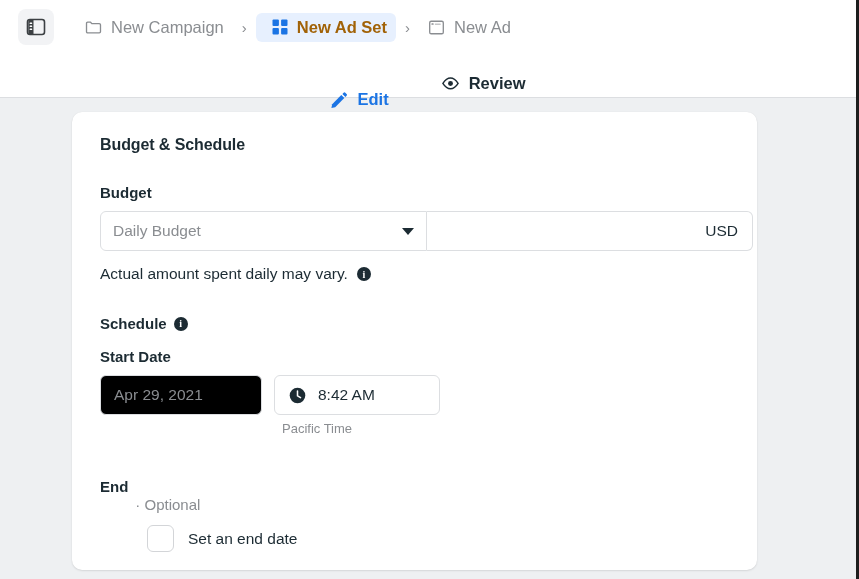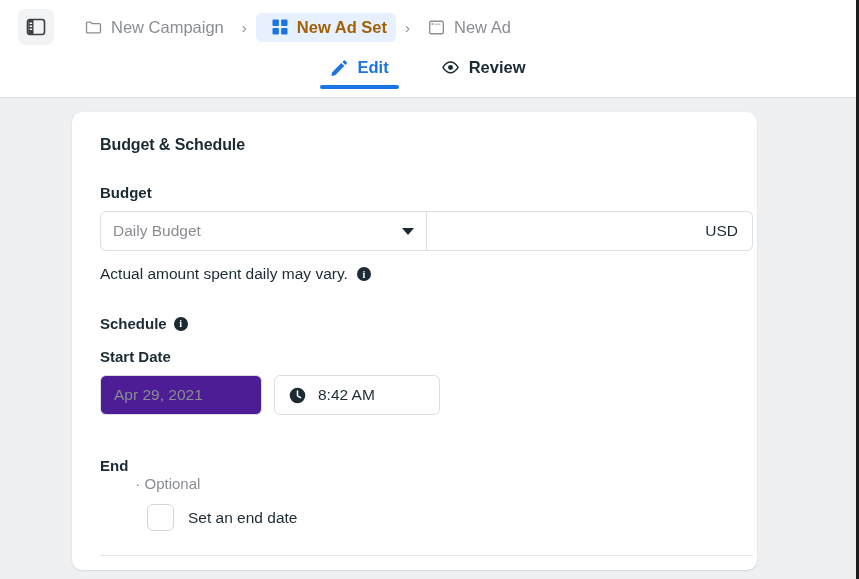--- a/index.html
+++ b/index.html
@@ -114,21 +114,21 @@
     align-items: center;
     gap: 9px;
     font-size: 16.5px;
     font-weight: bold;
     color: #1c2b33;
     padding: 4px 10px 12px 10px;
     position: relative;
     cursor: pointer;
   }
 
-  .tab.active { color: #1b74e4; }
+  .tab.active { color: #1b74e4; margin-top: 32px; }
 
   .tab.active::after {
     content: "";
     position: absolute;
     left: 0; right: 0; bottom: 0;
     height: 4px;
     border-radius: 2px;
     background: #1b74e4;
   }
 
@@ -244,21 +244,21 @@
   .date-box {
     width: 162px;
     height: 40px;
     border: 1px solid #dcdee1;
     border-radius: 6px;
     display: flex;
     align-items: center;
     padding: 0 13px;
     font-size: 15.5px;
     color: #8a8d91;
-    background: #4c1d95;
+    background: #000000;
     cursor: pointer;
   }
 
   .time-box {
     width: 166px;
     height: 40px;
     border: 1px solid #dcdee1;
     border-radius: 6px;
     display: flex;
     align-items: center;
@@ -458,20 +458,21 @@
         <span>
           <svg width="19" height="19" viewBox="0 0 20 20">
             <circle cx="10" cy="10" r="8.2" fill="#1c2b33"></circle>
             <path d="M10 5.2v5.1l3.2 2" fill="none" stroke="#ffffff" stroke-width="1.6" stroke-linecap="round"></path>
           </svg>
         </span>
         <span>8:42 AM</span>
       </div>
     </div>
 
+    <div class="tz-note">Pacific Time</div>
 
     <div class="field-label end-label">
       <span>End</span>
       <span class="end-optional">· Optional</span>
     </div>
 
     <div class="check-row">
       <span class="checkbox"></span>
       <span class="check-text">Set an end date</span>
     </div>

